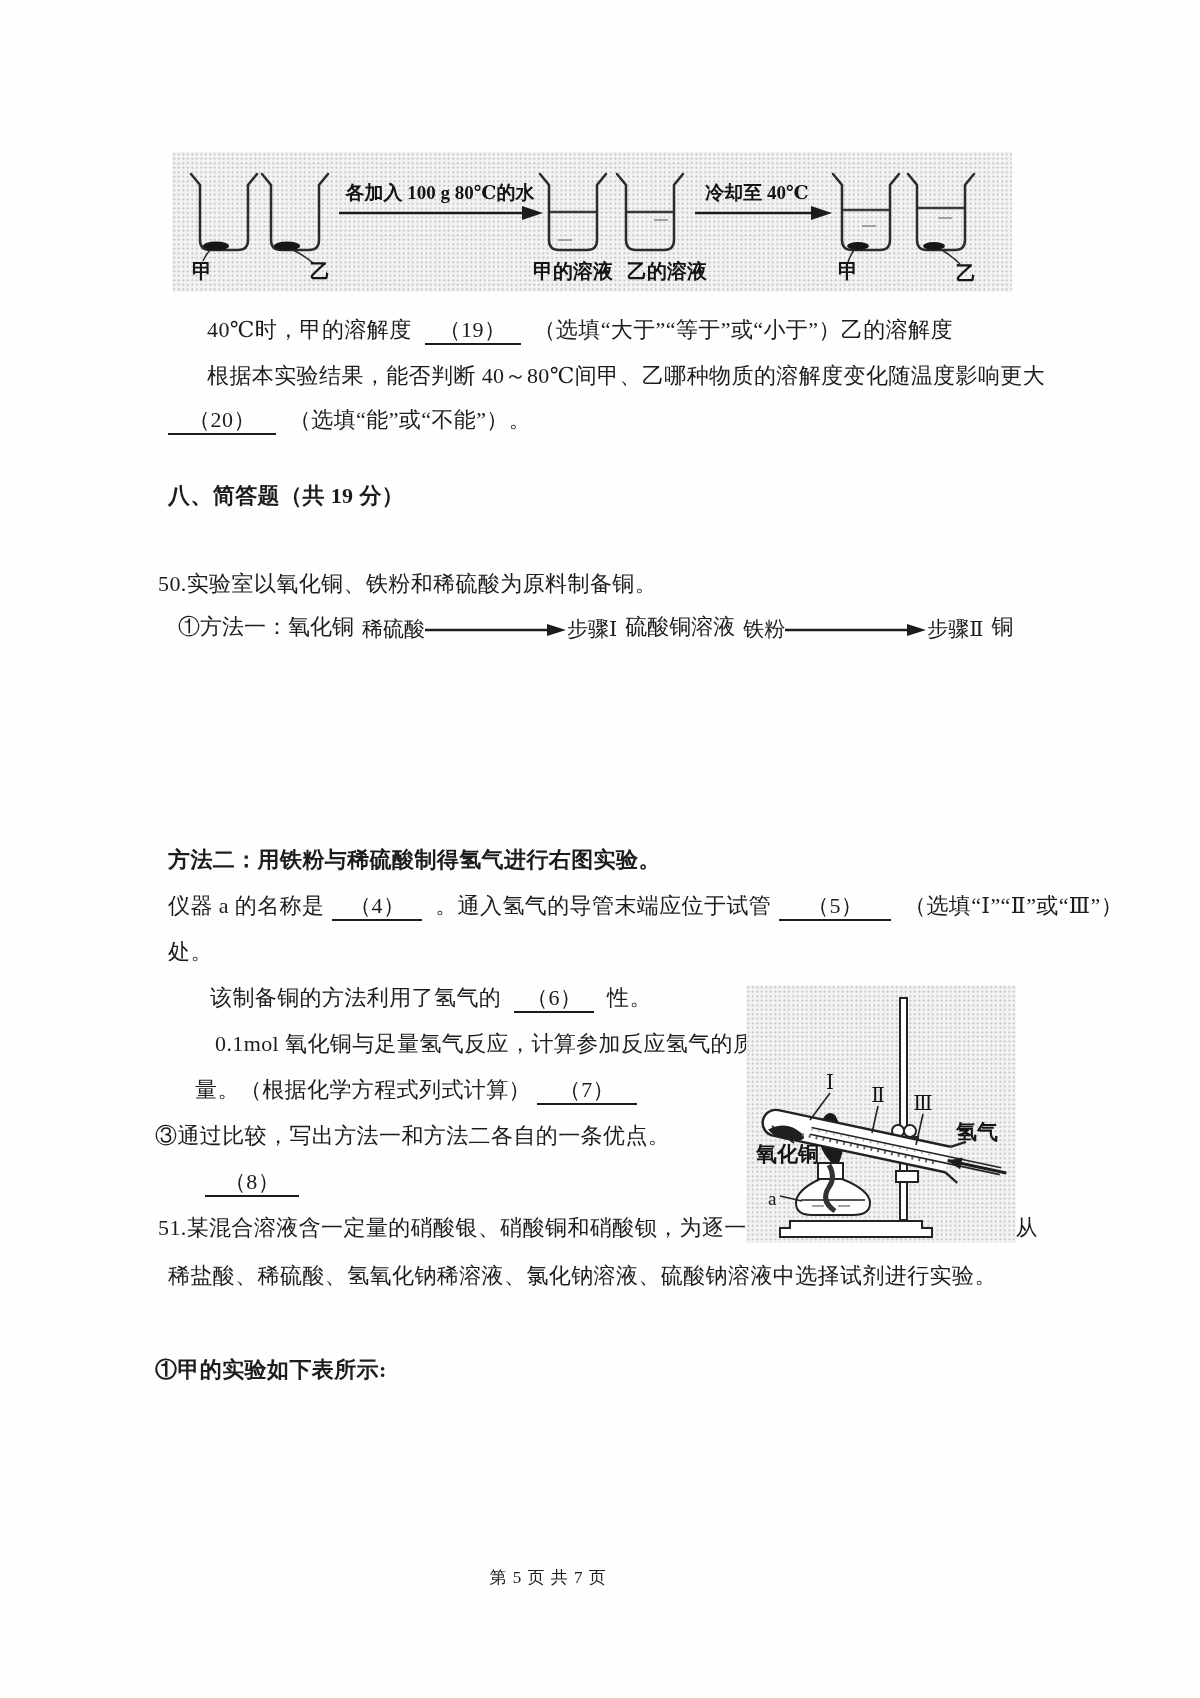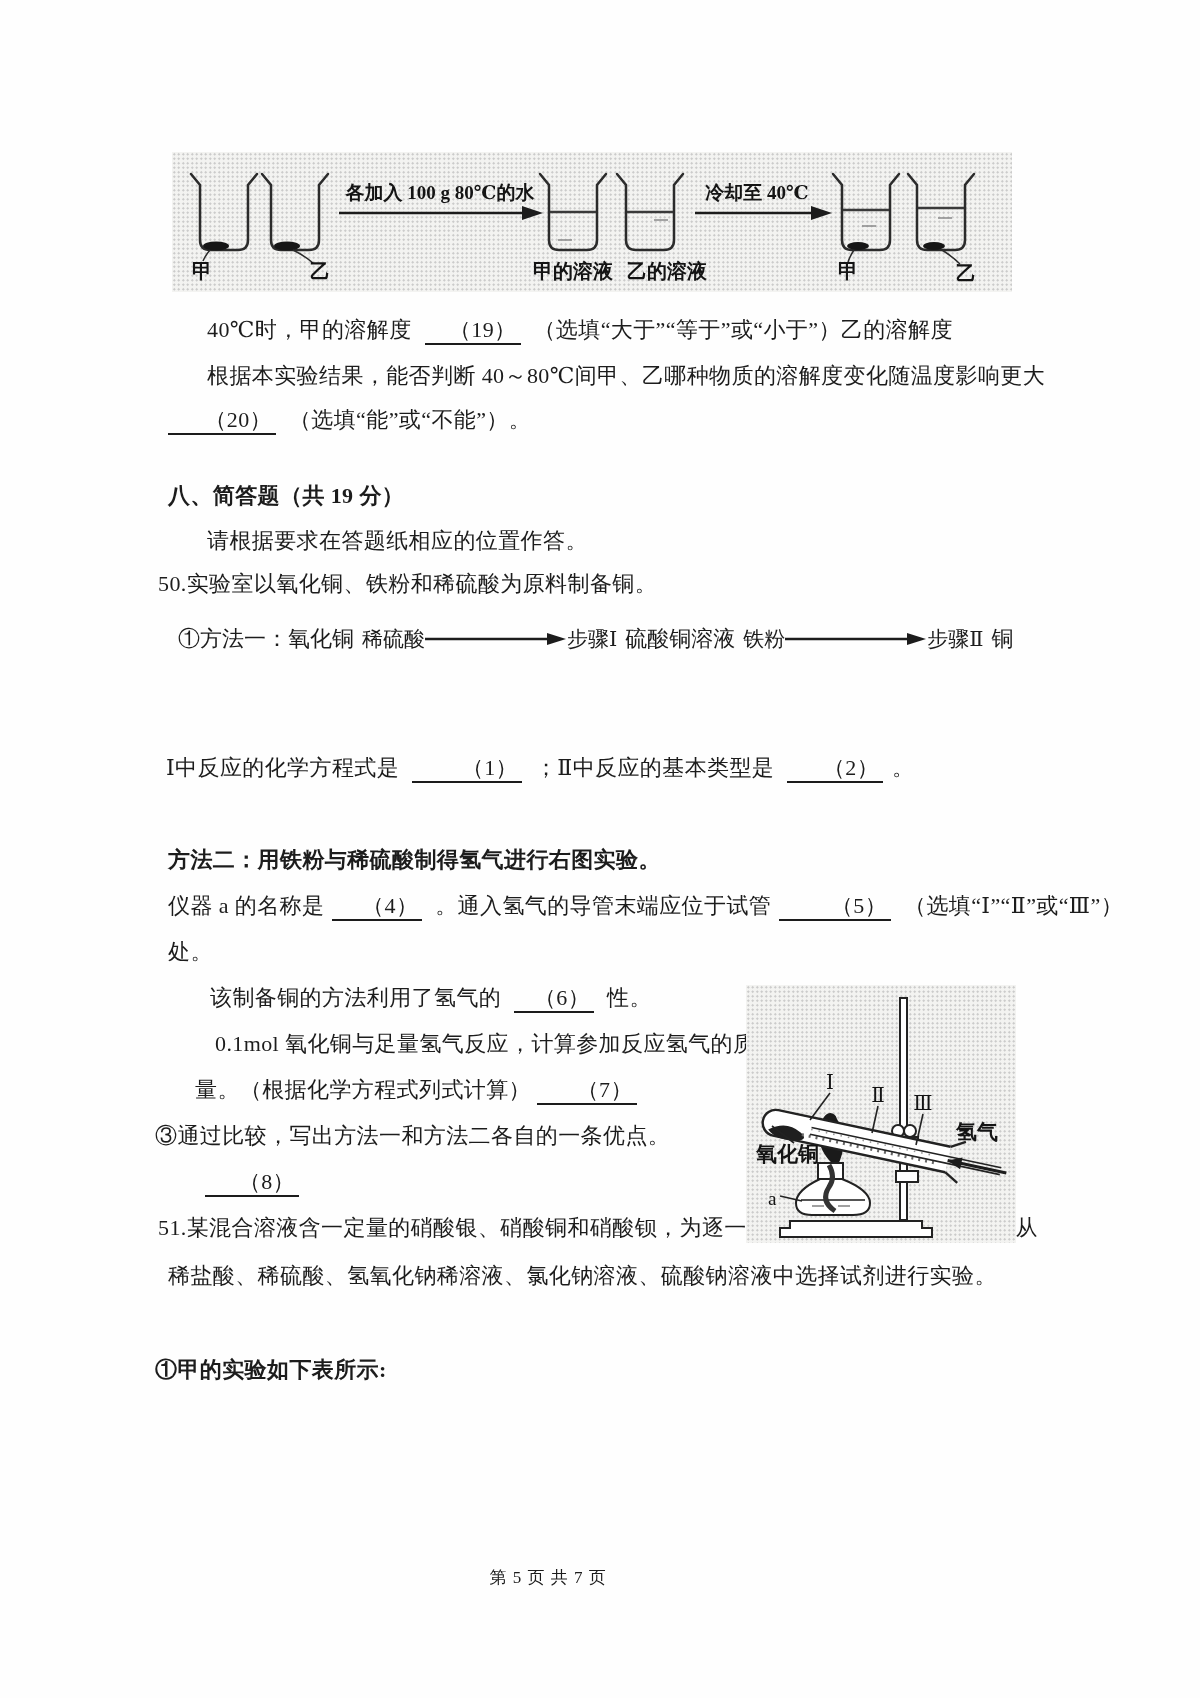--- a/index.html
+++ b/index.html
@@ -1,26 +1,26 @@
 <!DOCTYPE html>
 <html><head>
 <meta charset="utf-8">
 <style>
   html,body{margin:0;padding:0;background:#e8e8e8;}
   .page{position:relative;width:1200px;height:1698px;margin:0 auto;background:#fefefe;
         font-family:"Liberation Serif","DejaVu Serif",serif;color:#1c1c1c;overflow:hidden;}
   .line{position:absolute;font-size:22px;line-height:28px;white-space:nowrap;letter-spacing:.4px;}
   .bold{font-weight:bold;}
-  .blank{display:inline-block;border-bottom:2px solid #1c1c1c;text-align:right;
+  .blank{display:inline-block;border-bottom:2px solid #1c1c1c;text-align:center;
          margin:0 7px;line-height:26px;padding:0 4px;}
   .dotted{background-color:#f3f3f1;
           background-image:radial-gradient(#c8c8c8 0.9px,transparent 1px);
           background-size:4.5px 4.5px;}
   .diagram-box{position:absolute;}
-  .scheme{position:absolute;display:flex;align-items:center;font-size:22px;white-space:nowrap;margin-top:12px;}
+  .scheme{position:absolute;display:flex;align-items:flex-end;font-size:22px;white-space:nowrap;}
   .scheme .rx{display:inline-flex;flex-direction:row;align-items:center;margin:0 8px;
               font-size:21px;line-height:25px;}
   .footer{position:absolute;left:0;width:1096px;text-align:center;font-size:17px;letter-spacing:1px;}
   svg text{font-family:"Liberation Serif","DejaVu Serif",serif;fill:#141414;}
   .app-wrap{position:absolute;}
   .app-dots{position:absolute;}
   .app-svg{position:absolute;left:0;top:0;}
 </style>
 </head>
 <body>
@@ -97,21 +97,20 @@
 
   <div class="line" style="left:207px;top:362px;">根据本实验结果，能否判断 40～80℃间甲、乙哪种物质的溶解度变化随温度影响更大</div>
 
   <div class="line" style="left:168px;top:406px;">
     <span class="blank" style="width:100px;margin-left:0;">（20）</span>
     <span>（选填“能”或“不能”）。</span>
   </div>
 
   <div class="line bold" style="left:168px;top:482px;">八、简答题（共 19 分）</div>
 
-  <div class="line" style="left:207px;top:527px;">请根据要求在答题纸相应的位置作答。</div>
 
   <div class="line" style="left:158px;top:570px;">50.实验室以氧化铜、铁粉和稀硫酸为原料制备铜。</div>
 
   <div class="scheme" style="left:178px;top:612px;">
     <span>①方法一：</span>
     <span>氧化铜</span>
     <span class="rx">
       <span>稀硫酸</span>
       <svg width="142" height="14" viewBox="0 0 142 14">
         <line x1="0" y1="7" x2="124" y2="7" stroke="#1c1c1c" stroke-width="2.5"></line>
@@ -124,27 +123,20 @@
       <span>铁粉</span>
       <svg width="142" height="14" viewBox="0 0 142 14">
         <line x1="0" y1="7" x2="124" y2="7" stroke="#1c1c1c" stroke-width="2.5"></line>
         <polygon points="122,1 141,7 122,13" fill="#1c1c1c"></polygon>
       </svg>
       <span>步骤Ⅱ</span>
     </span>
     <span>铜</span>
   </div>
 
-  <div class="line" style="left:166px;top:754px;">
-    <span>Ⅰ中反应的化学方程式是</span>
-    <span class="blank" style="width:102px;">（1）</span>
-    <span>；Ⅱ中反应的基本类型是</span>
-    <span class="blank" style="width:88px;margin-right:3px;">（2）</span>
-    <span>。</span>
-  </div>
 
 
   <div class="line bold" style="left:168px;top:846px;">方法二：用铁粉与稀硫酸制得氢气进行右图实验。</div>
 
   <div class="line" style="left:168px;top:892px;">
     <span>仪器 a 的名称是</span>
     <span class="blank" style="width:82px;margin-left:2px;">（4）</span>
     <span>。通入氢气的导管末端应位于试管</span>
     <span class="blank" style="width:104px;margin-left:2px;">（5）</span>
     <span>（选填“Ⅰ”“Ⅱ”或“Ⅲ”）</span>

